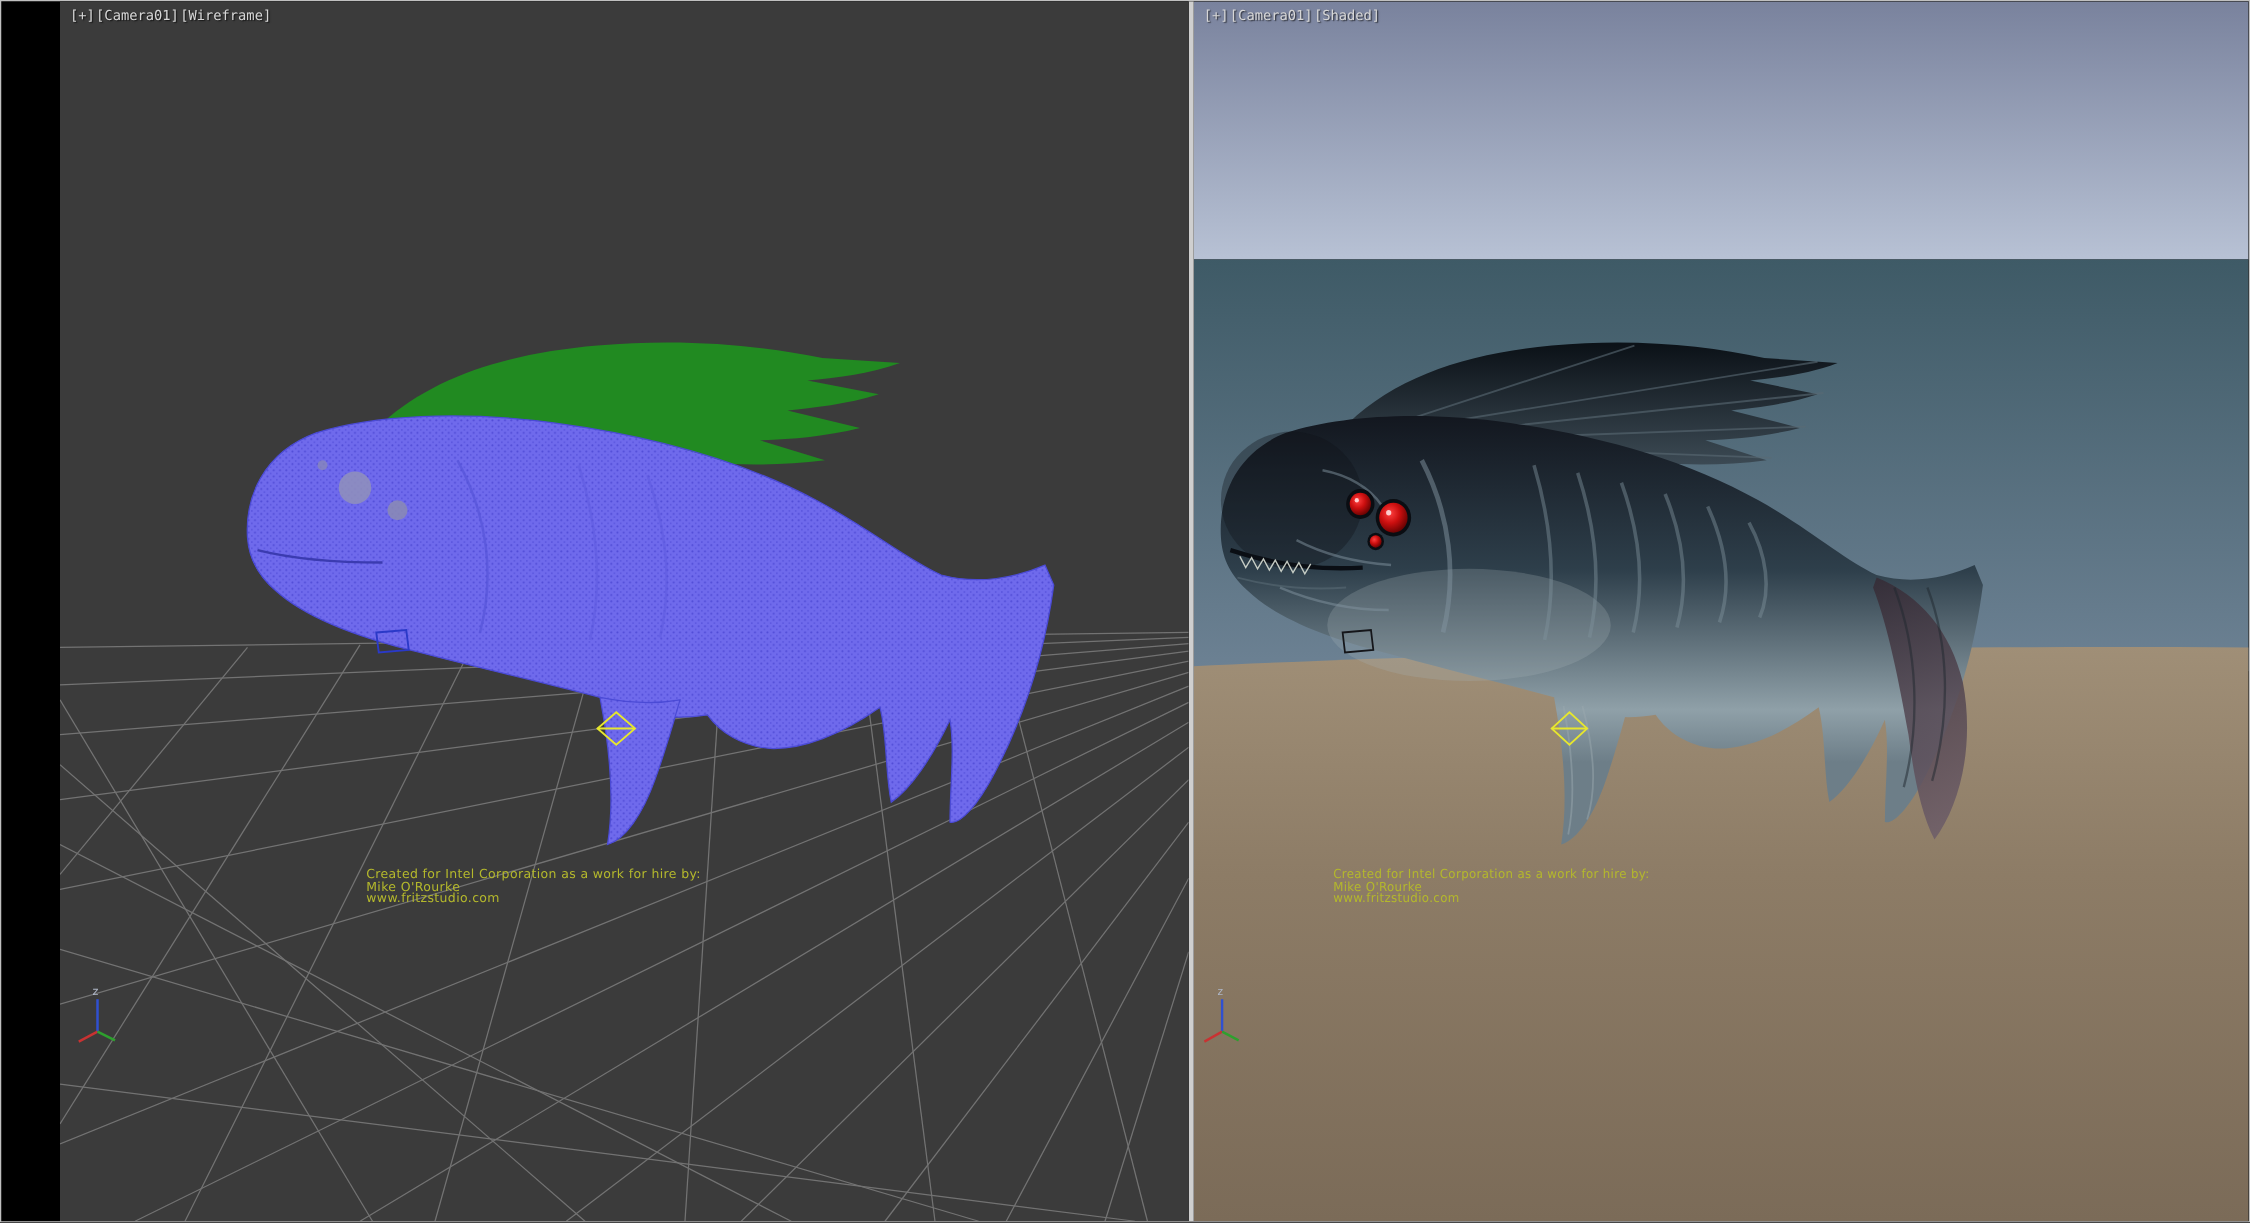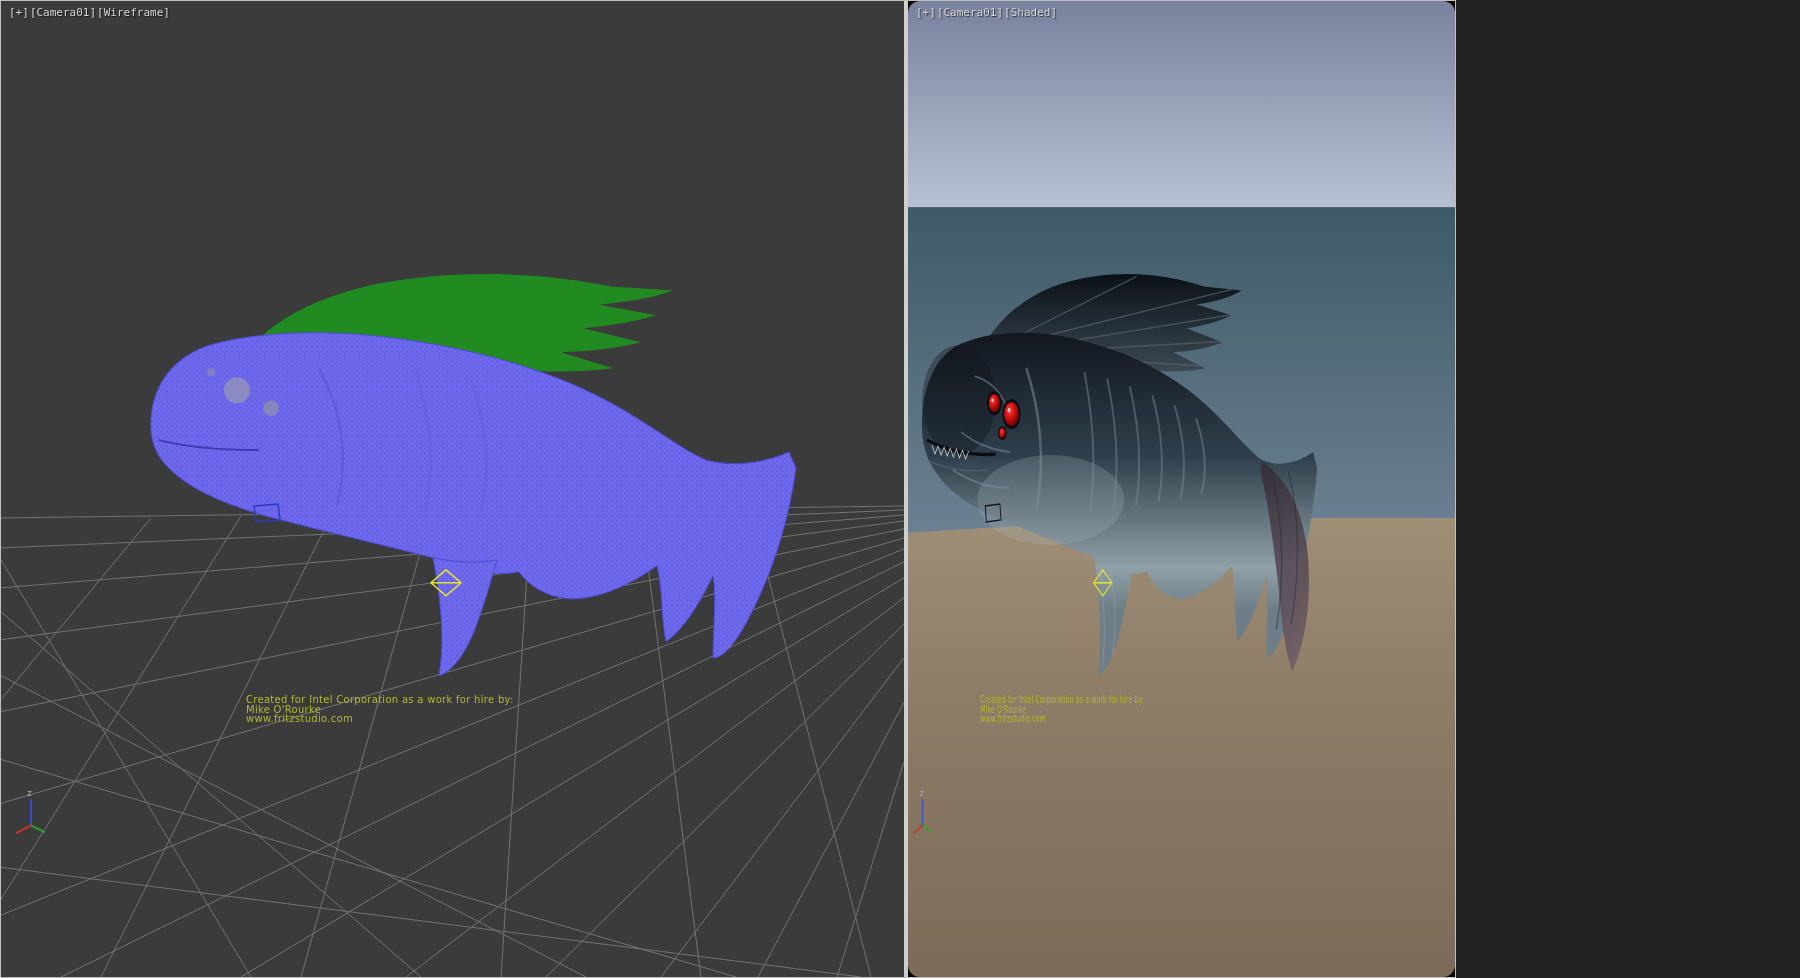--- a/index.html
+++ b/index.html
@@ -1,23 +1,23 @@
 <!DOCTYPE html>
 <html><head>
 <meta charset="utf-8">
 <style>
   html,body{margin:0;padding:0;background:#222;}
   #stage{
-    position:relative;width:1456px;height:978px;box-sizing:border-box;
+    position:relative;width:1800px;height:978px;box-sizing:border-box;
     display:flex;background:#000;border:1px solid #c0c0c0;
-    font-family:"DejaVu Sans",sans-serif;overflow:hidden;
+    font-family:"DejaVu Sans",sans-serif;overflow:hidden;padding-left:47px;
   }
   .vp{position:relative;height:100%;overflow:hidden;}
   .vp-left{width:903px;}
-  .vp-right{flex:1;border-radius:12px;}
+  .vp-right{flex:1;}
   .vp-divider{width:4px;background:#cfcfcf;height:100%;}
   .vp canvas, .vp svg{position:absolute;left:0;top:0;width:100%;height:100%;display:block;}
   .vp-label{
     position:absolute;top:5px;left:8px;z-index:5;
     font-family:"DejaVu Sans Mono",monospace;font-size:11px;color:#d6d6d6;
     text-shadow:1px 1px 1px rgba(0,0,0,.65);white-space:nowrap;cursor:default;
   }
   .vp-label span{margin-right:1px;}
 </style>
 </head>

